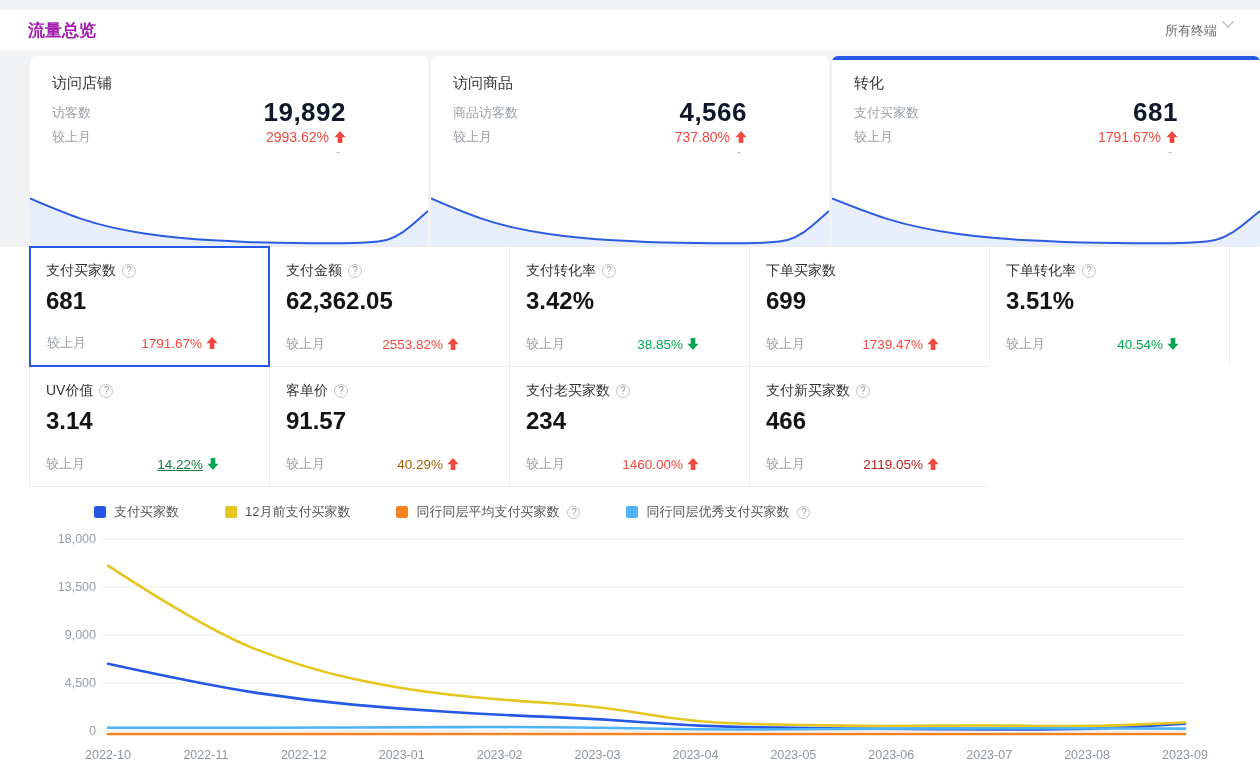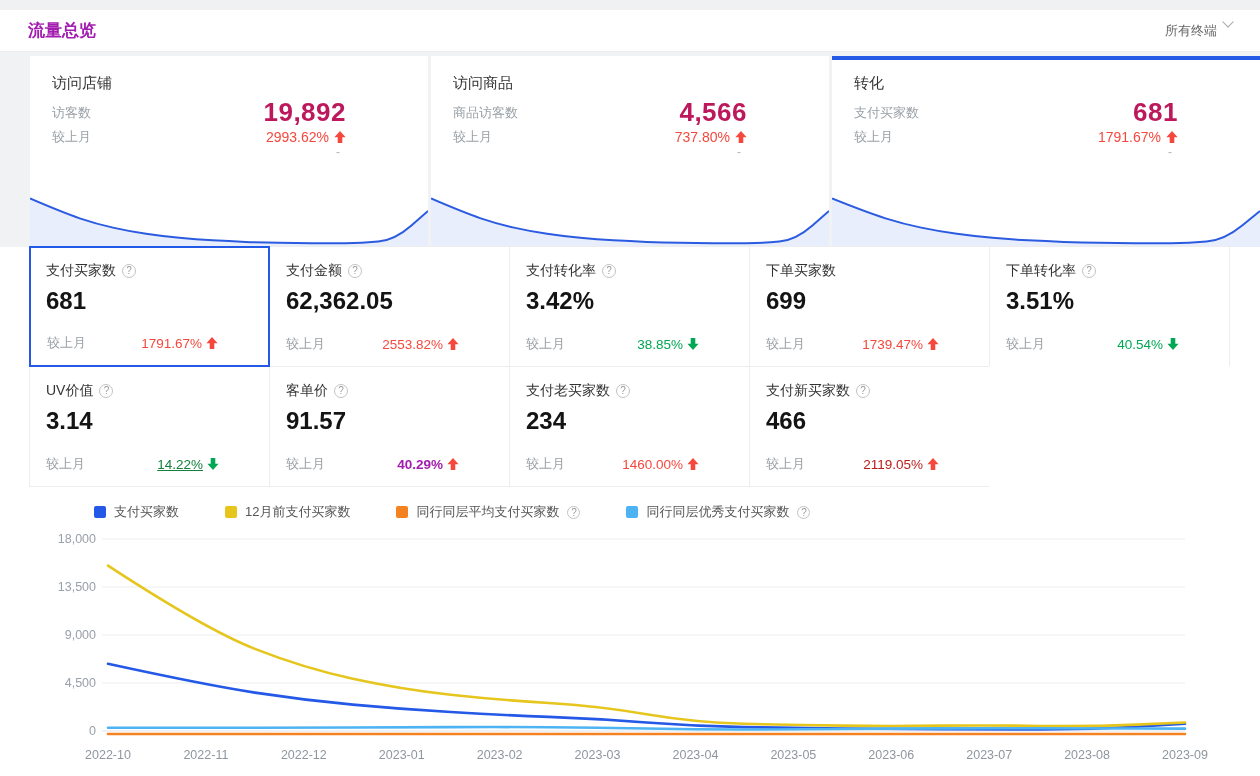--- a/index.html
+++ b/index.html
@@ -15,28 +15,28 @@
   }
   .page-title { font-size: 17px; font-weight: bold; color: #a21caf; }
   .spacer { flex: 1; }
   .device-filter { display: flex; align-items: flex-start; gap: 7px; font-size: 13px; color: #666; cursor: pointer; }
   .chevron {
     width: 8px; height: 8px; border-right: 1.5px solid #aaa; border-bottom: 1.5px solid #aaa;
     transform: rotate(45deg); margin-top: -4px;
   }
   
   .cards3 { background: #f1f2f4; padding: 4px 0 0 30px; display: flex; gap: 3px; height: 195px; }
-  .bigcard { position: relative; background: #fff; width: 398px; height: 191px; overflow: hidden; cursor: pointer; }
+  .bigcard { position: relative; background: #fff; width: 398px; height: 191px; overflow: hidden; cursor: pointer; border-radius: 6px; }
   .bigcard:last-child { flex: 1; }
   .selbar { position: absolute; top: 0; left: 0; right: 0; height: 4px; background: #2458e6; }
   .bc-title { padding: 18px 0 0 22px; font-size: 15px; color: #333; }
   .bc-row { display: flex; justify-content: space-between; align-items: center; padding: 0 82px 0 22px; }
   .bc-row.first { margin-top: 4px; }
   .bc-label { font-size: 13px; color: #9aa0a6; }
-  .bc-value { font-size: 26px; font-weight: bold; color: #be185d; letter-spacing: .5px; }
+  .bc-value { font-size: 26px; font-weight: bold; color: #0f172a; letter-spacing: .5px; }
   .bc-change { font-size: 14px; display: flex; align-items: center; gap: 5px; }
   .bc-sub { text-align: right; padding-right: 88px; font-size: 12px; color: #b5b5b5; line-height: 12px; }
   .spark { position: absolute; left: 0; right: 0; bottom: 0; height: 68px; width: 100%; }
   
   .mgrid { margin-left: 30px; width: 1201px; display: grid; grid-template-columns: repeat(5, 240px); grid-auto-rows: 120px; }
   .mcell { position: relative; background: #fff; border: 1px solid #ededed; margin: -1px 0 0 -1px; padding: 15px 16px; cursor: pointer; }
   .mcell.selected { border: 2px solid #2458e6; z-index: 2; padding: 14px 15px; }
   .mcell.empty { border: none; background: #fff; cursor: default; }
   .mtitle { display: flex; align-items: center; gap: 6px; font-size: 14px; color: #333; }
   .mvalue { font-size: 24px; font-weight: bold; color: #141414; margin-top: 7px; }
@@ -267,21 +267,21 @@
 
   <div class="mcell">
     <div class="mtitle">
         <span>客单价</span>
         <span class="help">?</span>
       </div>
     <div class="mvalue">91.57</div>
     <div class="mbottom">
       <span class="mlabel">较上月</span>
       <span class="mchange">
-        <span style="color: #a21caf; font-weight: bold;">40.29%</span>
+        <span style="color: #a16207;">40.29%</span>
         <span class="arrow up" style="color: rgb(245, 72, 61);">
             <svg width="12" height="12" viewBox="0 0 12 12">
               <path d="M6 0 L11.6 6.2 H8.3 V12 H3.7 V6.2 H0.4 Z" fill="currentColor"></path>
             </svg>
           </span>
       </span>
     </div>
   </div>
 
   <div class="mcell">

